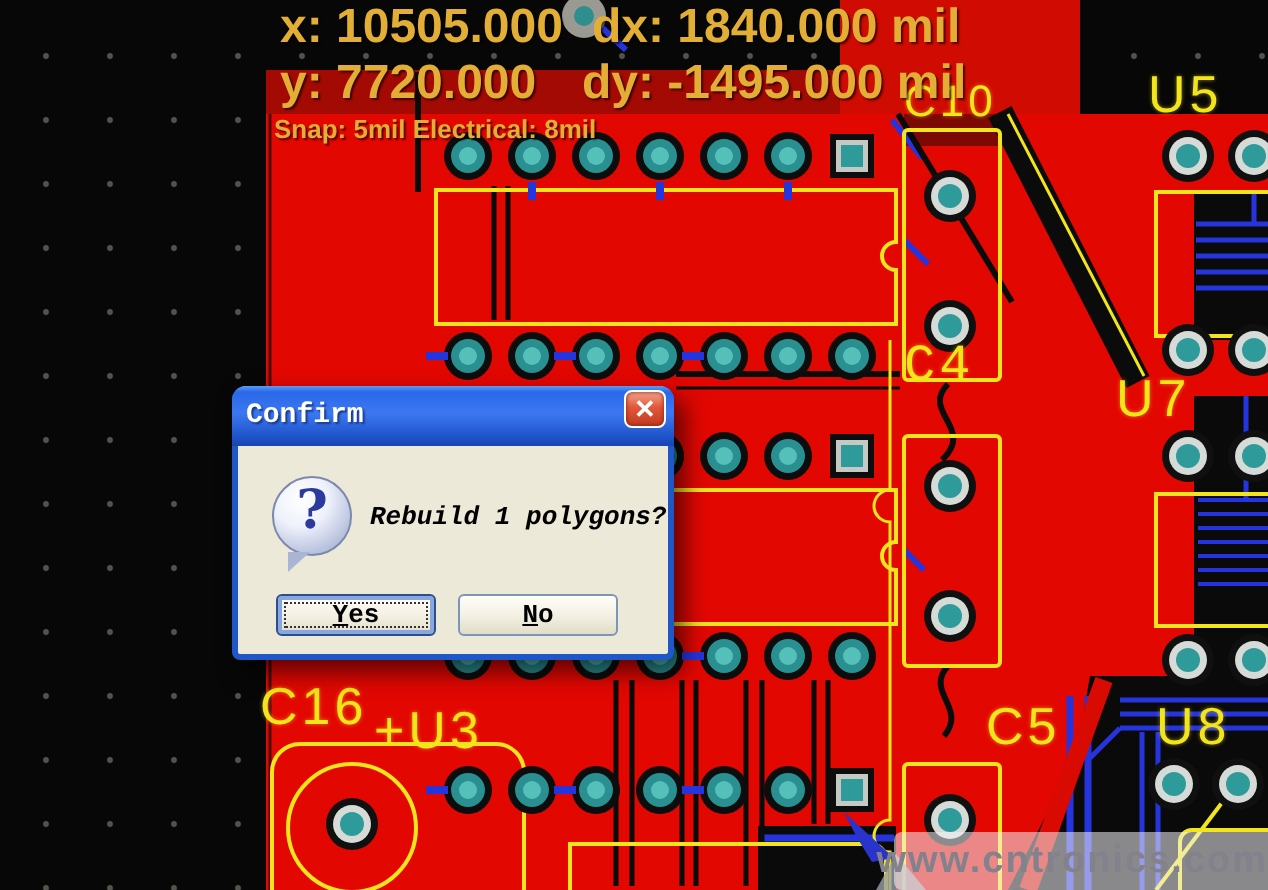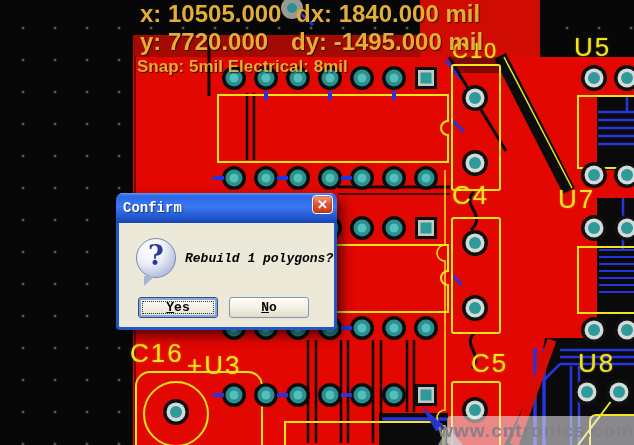--- a/index.html
+++ b/index.html
@@ -12,21 +12,21 @@
   svg.pcb{position:absolute;left:0;top:0;z-index:1;}
 
   
   .silk{position:absolute;z-index:2;color:#f2e51c;font-size:26px;font-weight:500;
         letter-spacing:2px;text-shadow:0 0 2px rgba(240,220,0,.55);line-height:1;}
 
   
   .hud{position:absolute;z-index:3;color:#e2ae36;font-weight:bold;line-height:1;
        text-shadow:1px 1px 1px rgba(0,0,0,.6);}
   .hud.big{font-size:24px;}
-  .hud.small{font-size:17px;}
+  .hud.small{font-size:13px;}
 
   
   .wm-band{position:absolute;left:447px;top:416px;width:187px;height:29px;z-index:4;
     background:rgba(242,242,246,.55);border-radius:4px 0 0 4px;display:flex;
     align-items:center;justify-content:flex-end;}
   .wm-text{color:#83818c;font-size:19px;font-weight:bold;letter-spacing:1px;}
 
   
   .dialog{position:absolute;left:116px;top:193px;width:215px;height:134px;z-index:5;
     background:#ece9d8;border:3px solid #2057c8;border-top:none;
@@ -299,25 +299,25 @@
       </g>
 
     <g>
       <polygon points="422,406 447,429 436,431 428,418" fill="#2834cc"></polygon>
       <polygon points="448,427 463,445 438,445" fill="#9aa0a8" opacity="0.8"></polygon>
     </g>
   </svg>
 
   <span class="silk" style="left:452px;top:40px;font-size:22px;">C10</span>
   <span class="silk" style="left:574px;top:34px;">U5</span>
-  <span class="silk" style="left:452px;top:182px;">C4</span>
+  <span class="silk" style="left:452px;top:170px;font-family:Liberation Mono, monospace;">C4</span>
   <span class="silk" style="left:558px;top:186px;">U7</span>
   <span class="silk" style="left:130px;top:340px;">C16</span>
   <span class="silk" style="left:187px;top:352px;">+U3</span>
-  <span class="silk" style="left:439px;top:350px;padding-left:32px;">C5</span>
+  <span class="silk" style="left:461px;top:350px;padding-left:32px;">C5</span>
   <span class="silk" style="left:566px;top:350px;margin-left:12px;">U8</span>
 
   <span class="hud big" style="left:140px;top:2px;">x: 10505.000</span>
   <span class="hud big" style="left:296px;top:2px;">dx:  1840.000 mil</span>
   <span class="hud big" style="left:140px;top:30px;">y: 7720.000</span>
   <span class="hud big" style="left:291px;top:30px;">dy: -1495.000 mil</span>
   <span class="hud small" style="left:137px;top:58px;">Snap: 5mil Electrical: 8mil</span>
 
   <div class="wm-band">
     <span class="wm-text">www.cntronics.com</span>

